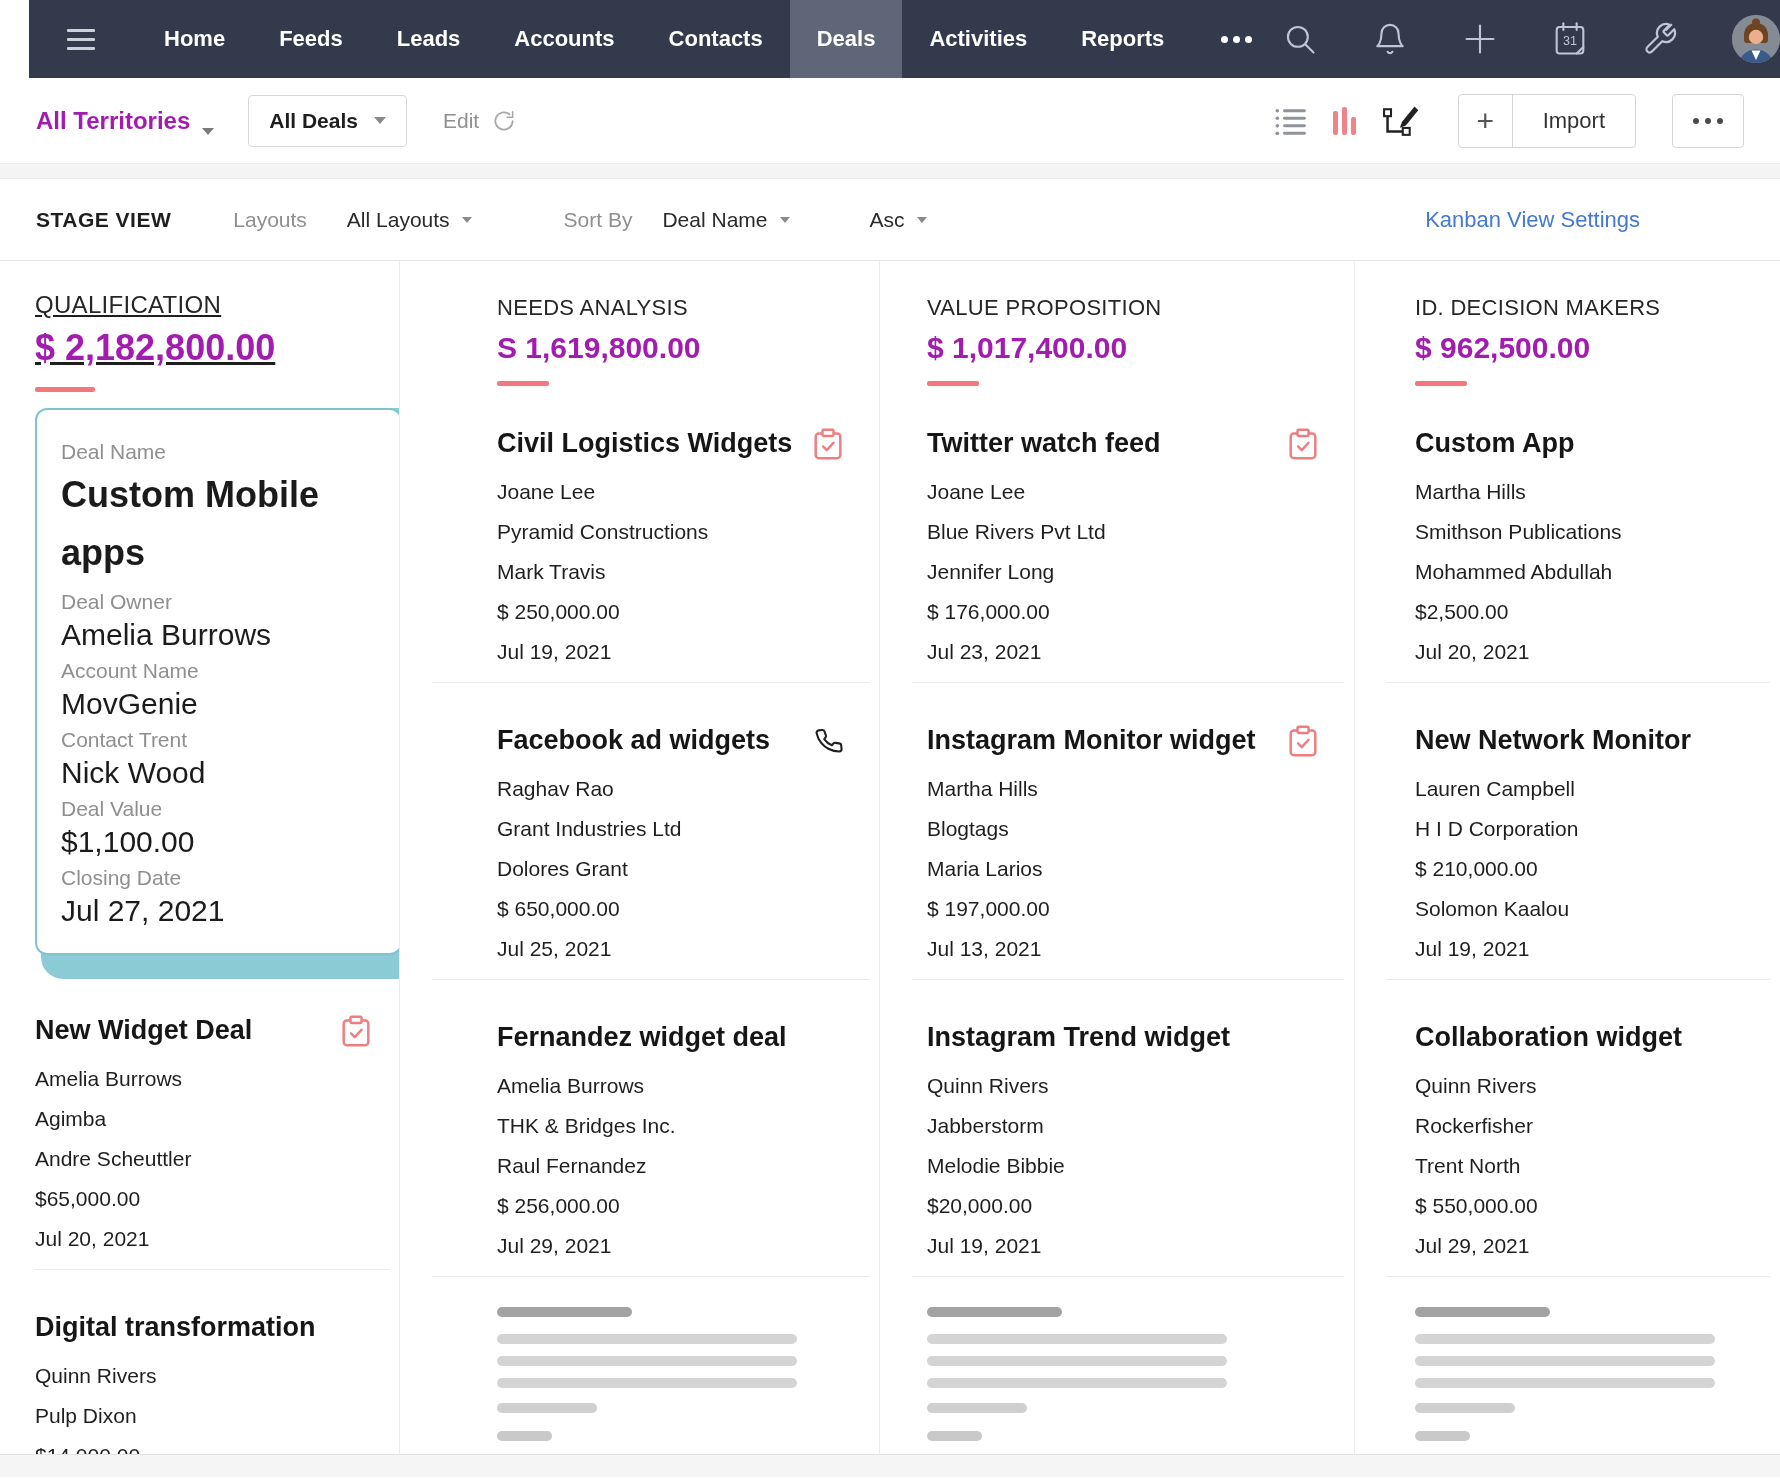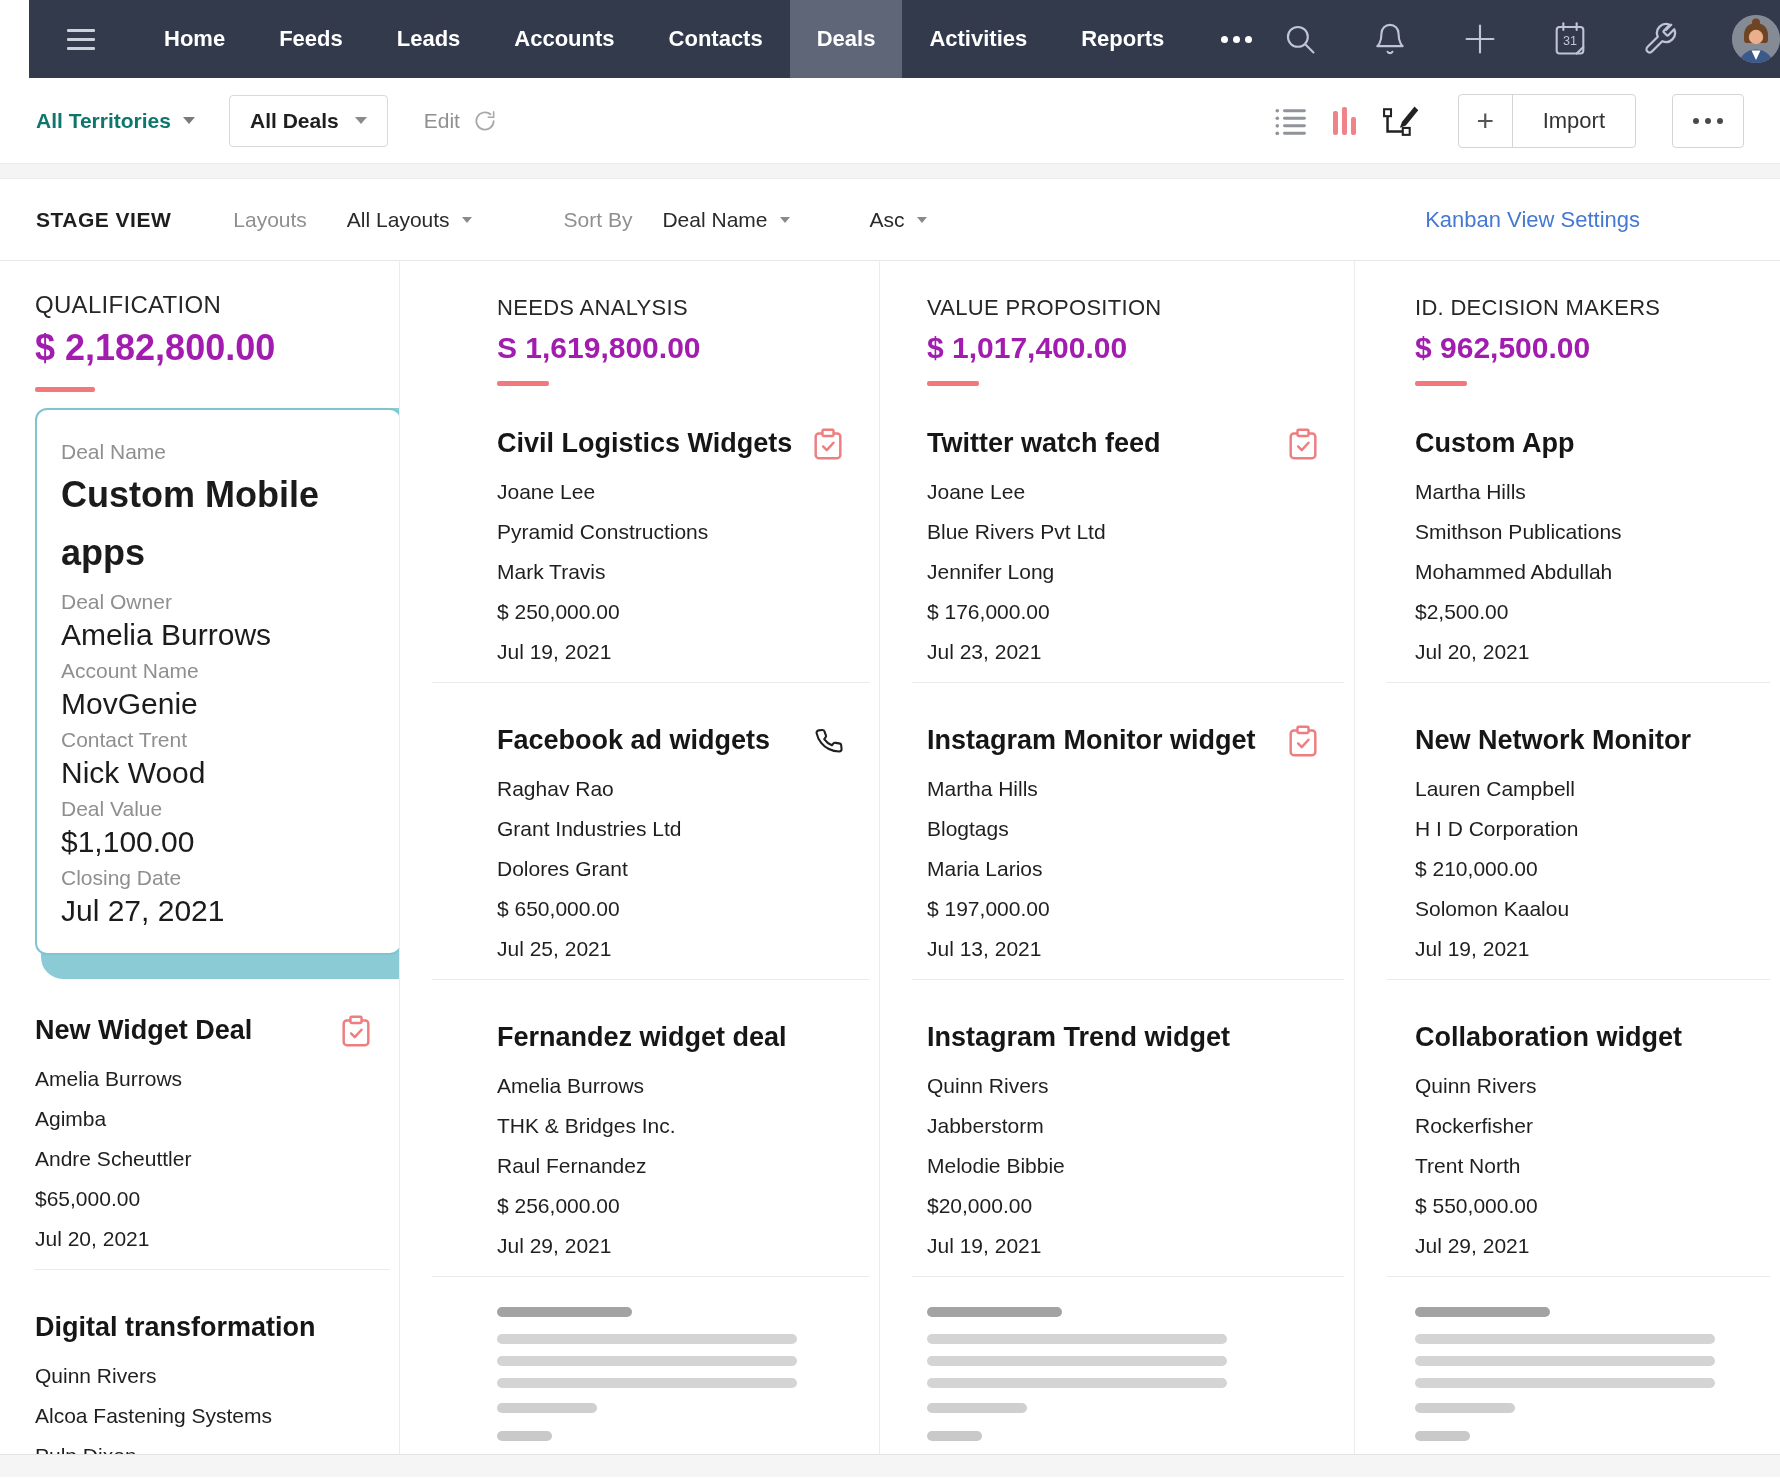--- a/index.html
+++ b/index.html
@@ -15,21 +15,21 @@
               font-size:22px; font-weight:bold; cursor:pointer; }
   .nav-item.active { background:#5e6677; }
   .nav-more { display:flex; align-items:center; gap:5px; padding:0 30px; cursor:pointer; }
   .nav-more i { width:7px; height:7px; border-radius:50%; background:#fff; display:block; }
   .nav-right { margin-left:auto; display:flex; align-items:center; gap:54px; padding-right:30px; }
   .nav-ic { width:36px; height:36px; display:flex; align-items:center; justify-content:center; cursor:pointer; }
   .avatar { width:48px; height:48px; border-radius:50%; overflow:hidden; cursor:pointer; background:#858b94; }
 
   
   .toolbar { height:85px; background:#fff; display:flex; align-items:center; padding-left:36px; }
-  .tb-territory { display:flex; align-items:center; gap:12px; font-size:21px; font-weight:bold; color:#0f766e; cursor:pointer; }
+  .tb-territory { display:flex; align-items:flex-end; gap:12px; font-size:24px; font-weight:bold; color:#a21caf; cursor:pointer; }
   .caret { width:0; height:0; border-left:6px solid transparent; border-right:6px solid transparent;
            border-top:7px solid #7a7a7a; display:inline-block; }
   .btn-alldeals { margin-left:34px; display:flex; align-items:center; gap:16px; padding:13px 20px;
                   border:1.5px solid #d9d9d9; border-radius:4px; font-size:21px; font-weight:bold;
                   color:#1e1e1e; cursor:pointer; background:#fff; }
   .tb-edit { margin-left:36px; display:flex; align-items:center; gap:12px; font-size:21px;
              color:#909090; cursor:pointer; }
   .tb-right { margin-left:auto; display:flex; align-items:center; padding-right:36px; }
   .tb-ic { margin-left:26px; cursor:pointer; display:flex; align-items:center; }
   .kanban-ic { display:flex; align-items:flex-end; gap:4px; }
@@ -55,21 +55,21 @@
 
   
   .board { position:relative; height:1193px; display:flex; background:#fff; }
   .col { height:100%; overflow:hidden; }
   .col-1 { width:400px; border-right:1.5px solid #ececec; --padL:35px; --padR:28px; }
   .col-2 { width:480px; border-right:1.5px solid #ececec; --padL:97px; --padR:36px; }
   .col-3 { width:475px; border-right:1.5px solid #ececec; --padL:47px; --padR:36px; }
   .col-4 { width:425px; --padL:60px; --padR:40px; }
 
   .col-head { padding:34px var(--padR) 0 var(--padL); }
-  .col-1 .col-head { padding-top:30px; }
+  .col-1 .col-head { padding-top:30px;text-decoration:underline; }
   .ch-name { font-size:22px; color:#262626; letter-spacing:.3px; }
   .col-1 .ch-name { font-size:24px; }
   .ch-amount { margin-top:10px; font-size:30px; font-weight:bold; color:#a21caf; }
   .col-1 .ch-amount { margin-top:8px; font-size:36px; }
   .ch-underline { margin-top:16px; width:52px; height:4.5px; border-radius:2px; background:#f2787c; }
   .col-1 .ch-underline { margin-top:18px; width:60px; height:5px; }
 
   
   .hl-wrap { position:relative; margin:16px 0 0 var(--padL); width:367px; z-index:3; }
   .hl-wrap::before { content:""; position:absolute; left:6px; top:0; right:-28px; bottom:-24px;
@@ -308,21 +308,20 @@
           <div class="card-line">Jul 20, 2021</div>
         </div>
       </div>
       <div class="sep"></div>
       <div class="card">
         <div class="card-title-row">
           <div class="card-title">Digital transformation</div>
         </div>
         <div class="card-lines">
           <div class="card-line">Quinn Rivers</div>
-          <div class="card-line">Alcoa Fastening Systems</div>
           <div class="card-line">Pulp Dixon</div>
           <div class="card-line">$14,000.00</div>
         </div>
       </div>
     </div>
     <div class="col col-2">
       <div class="col-head">
         <div class="ch-name">NEEDS ANALYSIS</div>
         <div class="ch-amount">S 1,619,800.00</div>
         <div class="ch-underline"></div>

